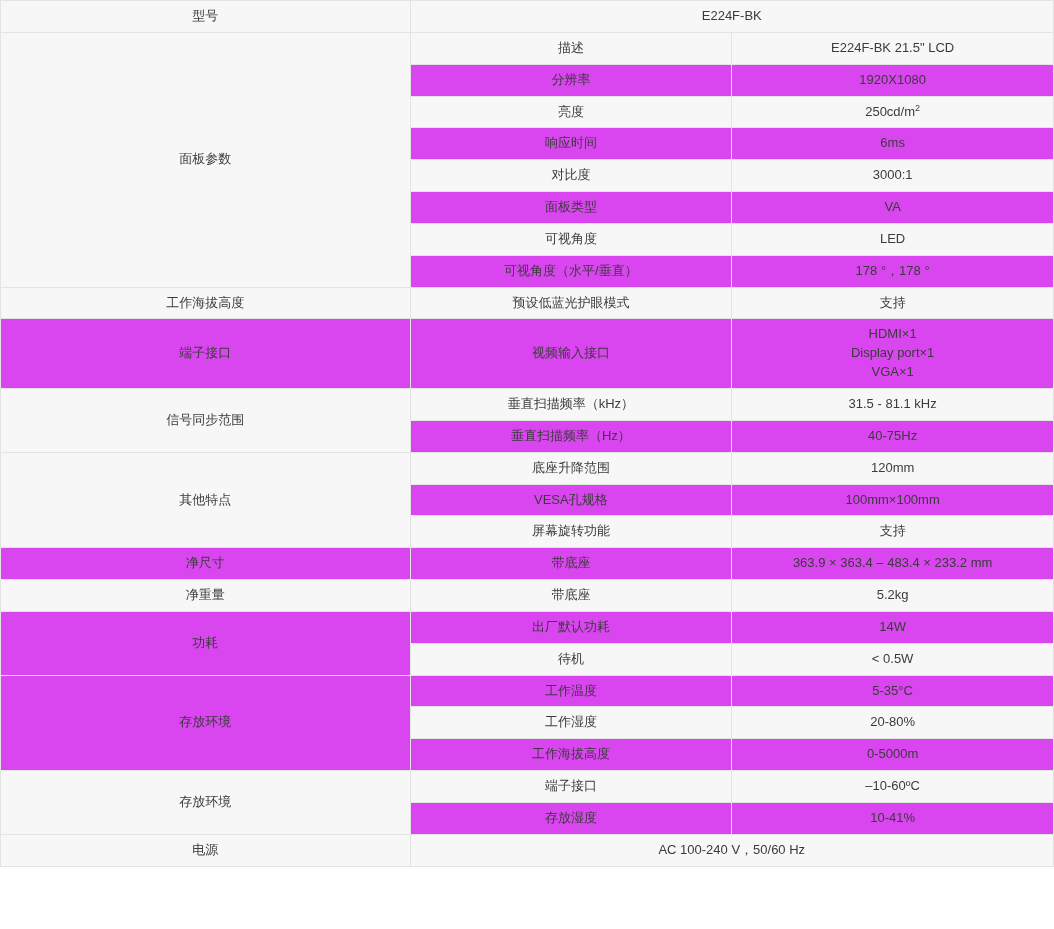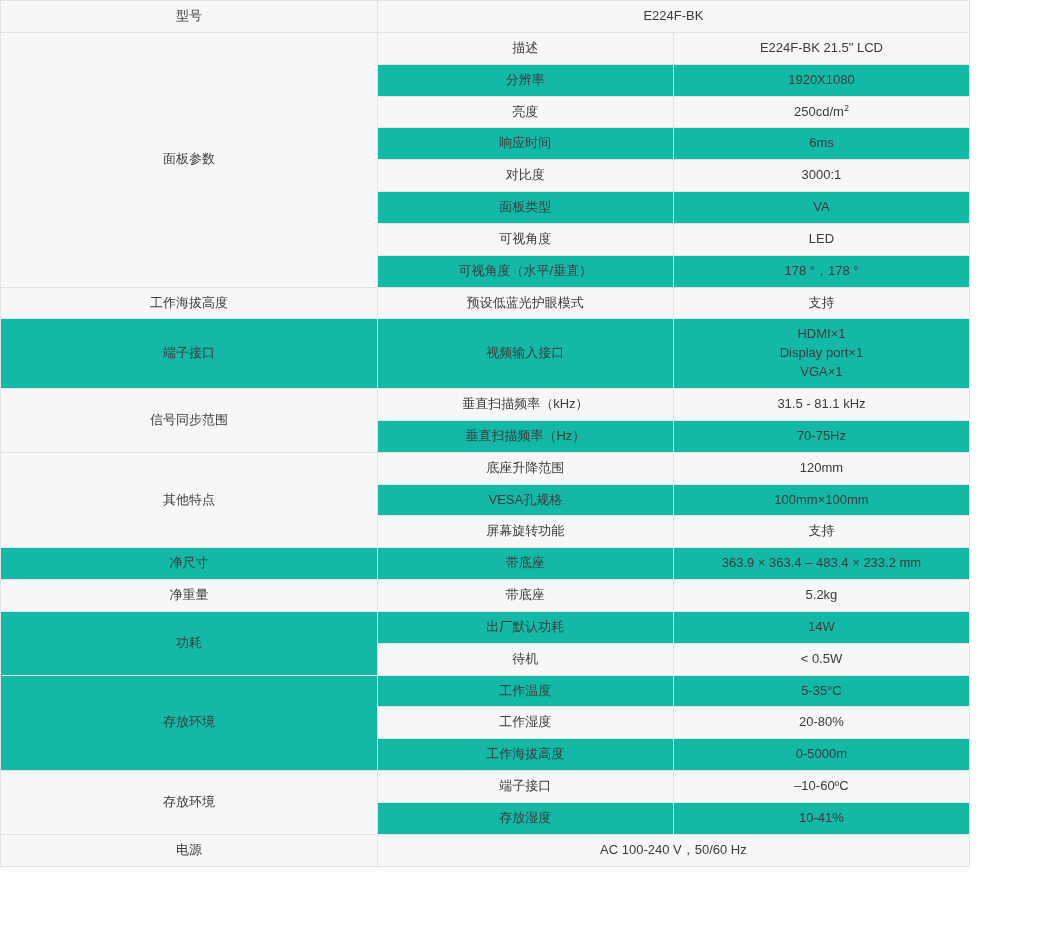--- a/index.html
+++ b/index.html
@@ -8,39 +8,39 @@
     background: #ffffff;
   }
   body {
     width: 1054px;
     height: 929px;
     font-family: "Liberation Sans", "DejaVu Sans", sans-serif;
     color: #333333;
     font-size: 13px;
   }
   #spec-table {
-    width: 970px;
+    width: 1054px;
     border-collapse: collapse;
     table-layout: fixed;
   }
   #spec-table td {
     border: 1px solid #e3e3e3;
     text-align: center;
     vertical-align: middle;
     padding: 6px 4px;
     line-height: 1.45;
     color: #3b3b3b;
     font-size: 13px;
     font-weight: 400;
   }
   #spec-table tr.shaded td {
     background: #f7f7f7;
   }
   #spec-table tr.plain td {
-    background: #14b8a6;
+    background: #d946ef;
   }
   td.col-a { width: 208px; }
   td.col-b { width: 332px; }
   td.col-c { width: 512px; }
   .multiline {
     white-space: pre-line;
   }
   sup {
     font-size: 9px;
     vertical-align: super;
@@ -106,21 +106,21 @@
 VGA×1</td>
     </tr>
 
     <tr class="shaded">
       <td class="col-a" rowspan="2">信号同步范围</td>
       <td class="col-b">垂直扫描频率（kHz）</td>
       <td class="col-c">31.5 - 81.1 kHz</td>
     </tr>
     <tr class="plain">
       <td class="col-b">垂直扫描频率（Hz）</td>
-      <td class="col-c">70-75Hz</td>
+      <td class="col-c">40-75Hz</td>
     </tr>
 
     <tr class="shaded">
       <td class="col-a" rowspan="3">其他特点</td>
       <td class="col-b">底座升降范围</td>
       <td class="col-c">120mm</td>
     </tr>
     <tr class="plain">
       <td class="col-b">VESA孔规格</td>
       <td class="col-c">100mm×100mm</td>

